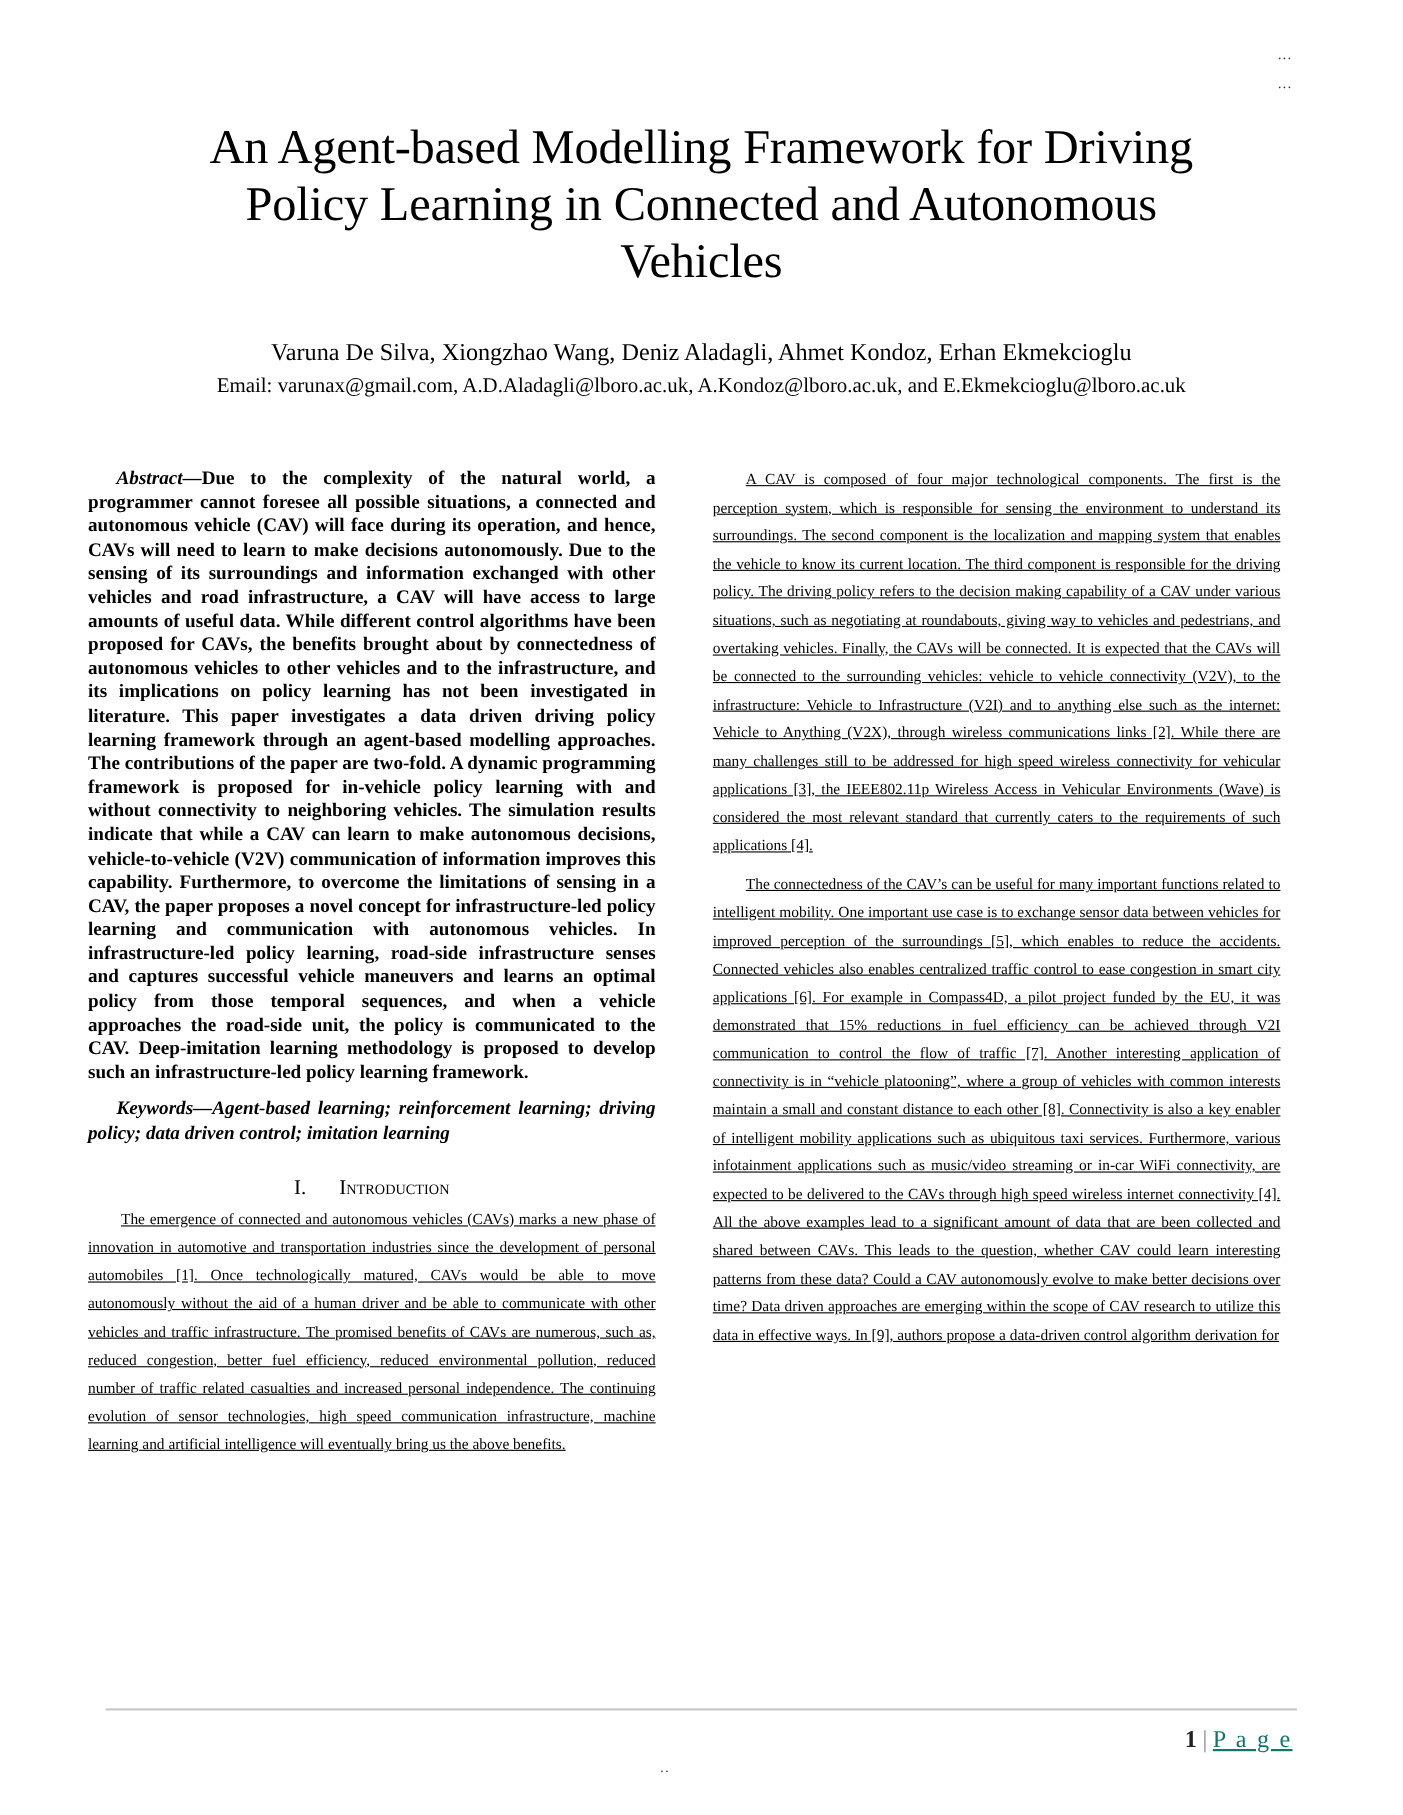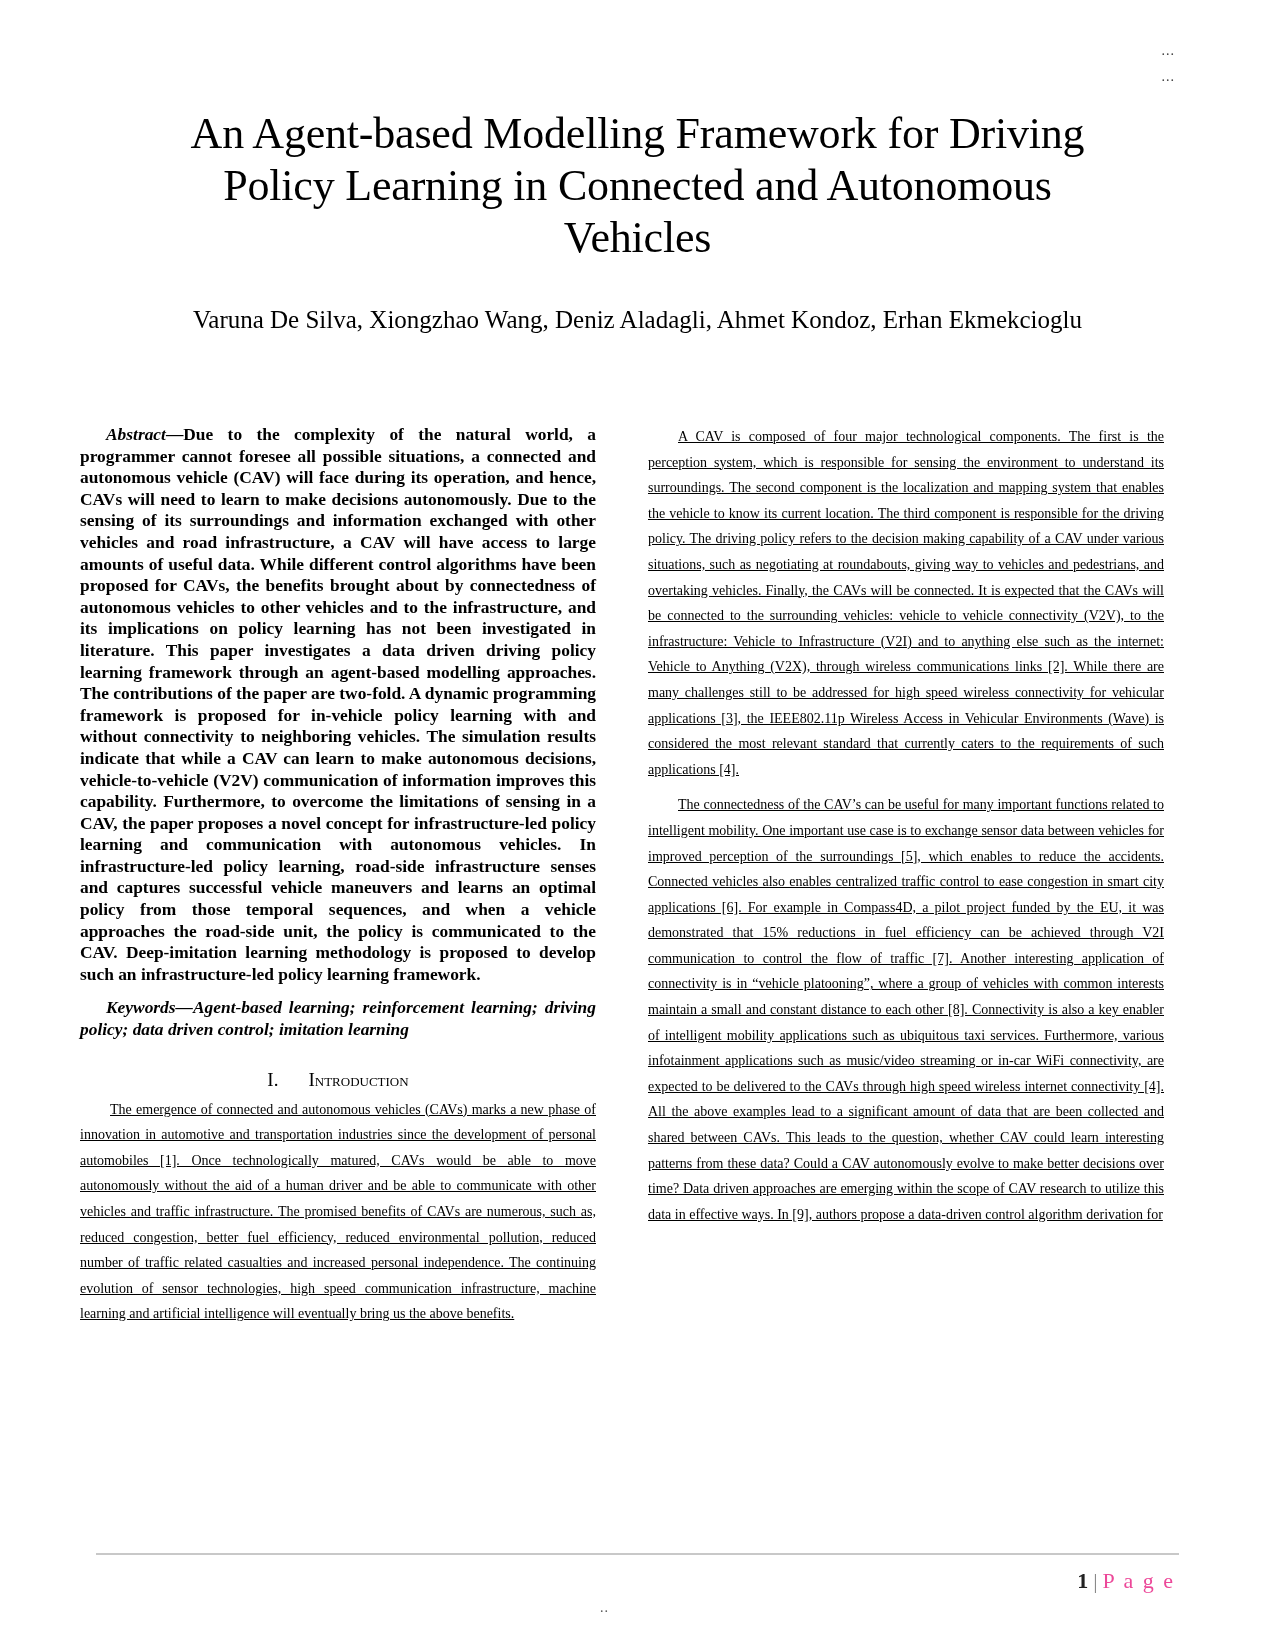--- a/index.html
+++ b/index.html
@@ -52,21 +52,21 @@
   }
 
   .authors-block {
     position: absolute;
     top: 305px;
     left: 100px;
     width: 1075px;
     text-align: center;
   }
   .authors {
-    font-size: 25px;
+    font-size: 22px;
     line-height: 30px;
     margin: 0 0 2px 0;
   }
   .affiliation {
     font-size: 19px;
     line-height: 27px;
     margin: 0;
   }
   .emails {
     font-size: 19px;
@@ -158,21 +158,22 @@
   }
   .footer .pagenum {
     font-weight: bold;
     color: #222222;
   }
   .footer .sep {
     color: #8a8a8a;
     margin: 0 3px;
   }
   .footer .pageword {
-    color: #ec4899;
+    color: #0f766e;
+    text-decoration: underline;
   }
   .footer-mark {
     position: absolute;
     left: 600px;
     bottom: 34px;
     font-size: 14px;
     color: #555555;
     letter-spacing: 1px;
   }
 </style>
@@ -185,20 +186,21 @@
     <div>...</div>
     <div>...</div>
   </div>
 
   <div class="title-block">
     <h1 class="paper-title">An Agent-based Modelling Framework for Driving Policy Learning in Connected and Autonomous Vehicles</h1>
   </div>
 
   <div class="authors-block">
     <p class="authors">Varuna De Silva, Xiongzhao Wang, Deniz Aladagli, Ahmet Kondoz, Erhan Ekmekcioglu</p>
+    <p class="emails">Email: varunax@gmail.com, A.D.Aladagli@lboro.ac.uk, A.Kondoz@lboro.ac.uk, and E.Ekmekcioglu@lboro.ac.uk</p>
   </div>
 
   <div class="columns">
 
     <div class="col left">
       <p class="abstract"><span class="lead">Abstract</span><span>—</span><span>Due to the complexity of the natural world, a programmer cannot foresee all possible situations, a connected and autonomous vehicle (CAV) will face during its operation, and hence, CAVs will need to learn to make decisions autonomously. Due to the sensing of its surroundings and information exchanged with other vehicles and road infrastructure, a CAV will have access to large amounts of useful data. While different control algorithms have been proposed for CAVs, the benefits brought about by connectedness of autonomous vehicles to other vehicles and to the infrastructure, and its implications on policy learning has not been investigated in literature. This paper investigates a data driven driving policy learning framework through an agent-based modelling approaches. The contributions of the paper are two-fold. A dynamic programming framework is proposed for in-vehicle policy learning with and without connectivity to neighboring vehicles. The simulation results indicate that while a CAV can learn to make autonomous decisions, vehicle-to-vehicle (V2V) communication of information improves this capability. Furthermore, to overcome the limitations of sensing in a CAV, the paper proposes a novel concept for infrastructure-led policy learning and communication with autonomous vehicles. In infrastructure-led policy learning, road-side infrastructure senses and captures successful vehicle maneuvers and learns an optimal policy from those temporal sequences, and when a vehicle approaches the road-side unit, the policy is communicated to the CAV. Deep-imitation learning methodology is proposed to develop such an infrastructure-led policy learning framework.</span></p>
 
       <p class="keywords">Keywords—Agent-based learning; reinforcement learning; driving policy; data driven control; imitation learning</p>
 
       <h2 class="section-heading"><span class="numeral">I.</span><span>Introduction</span></h2>

